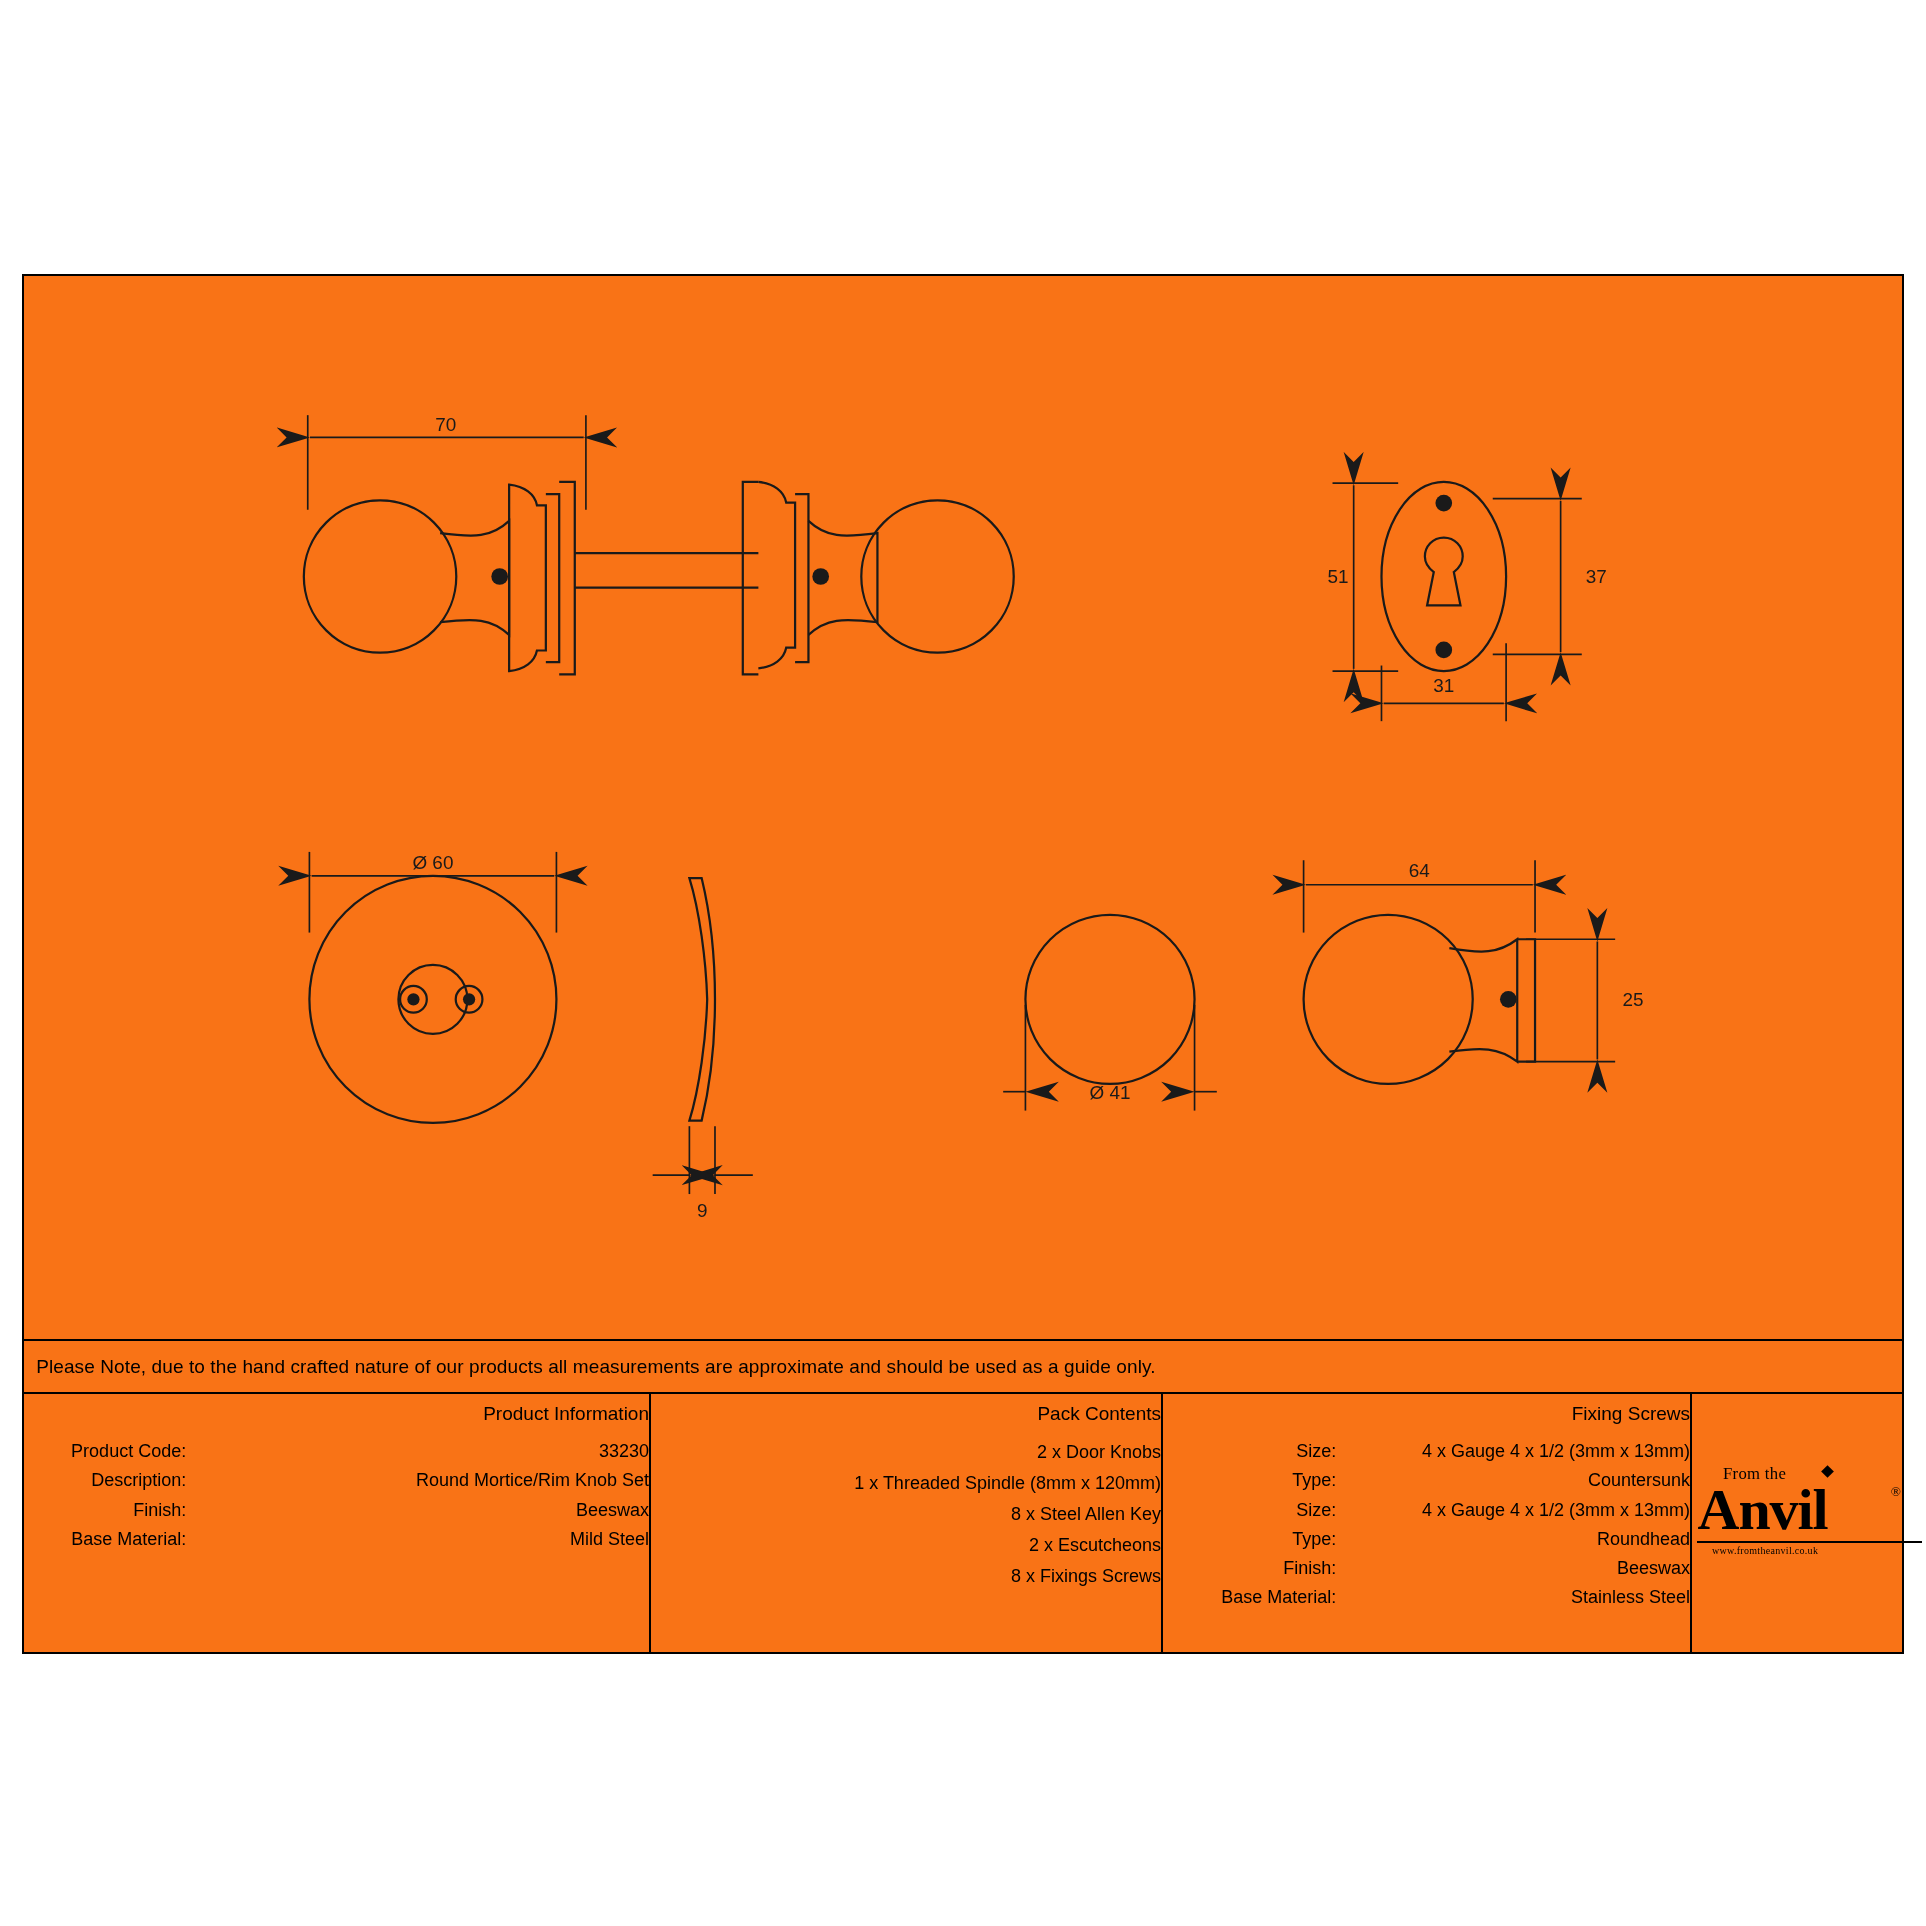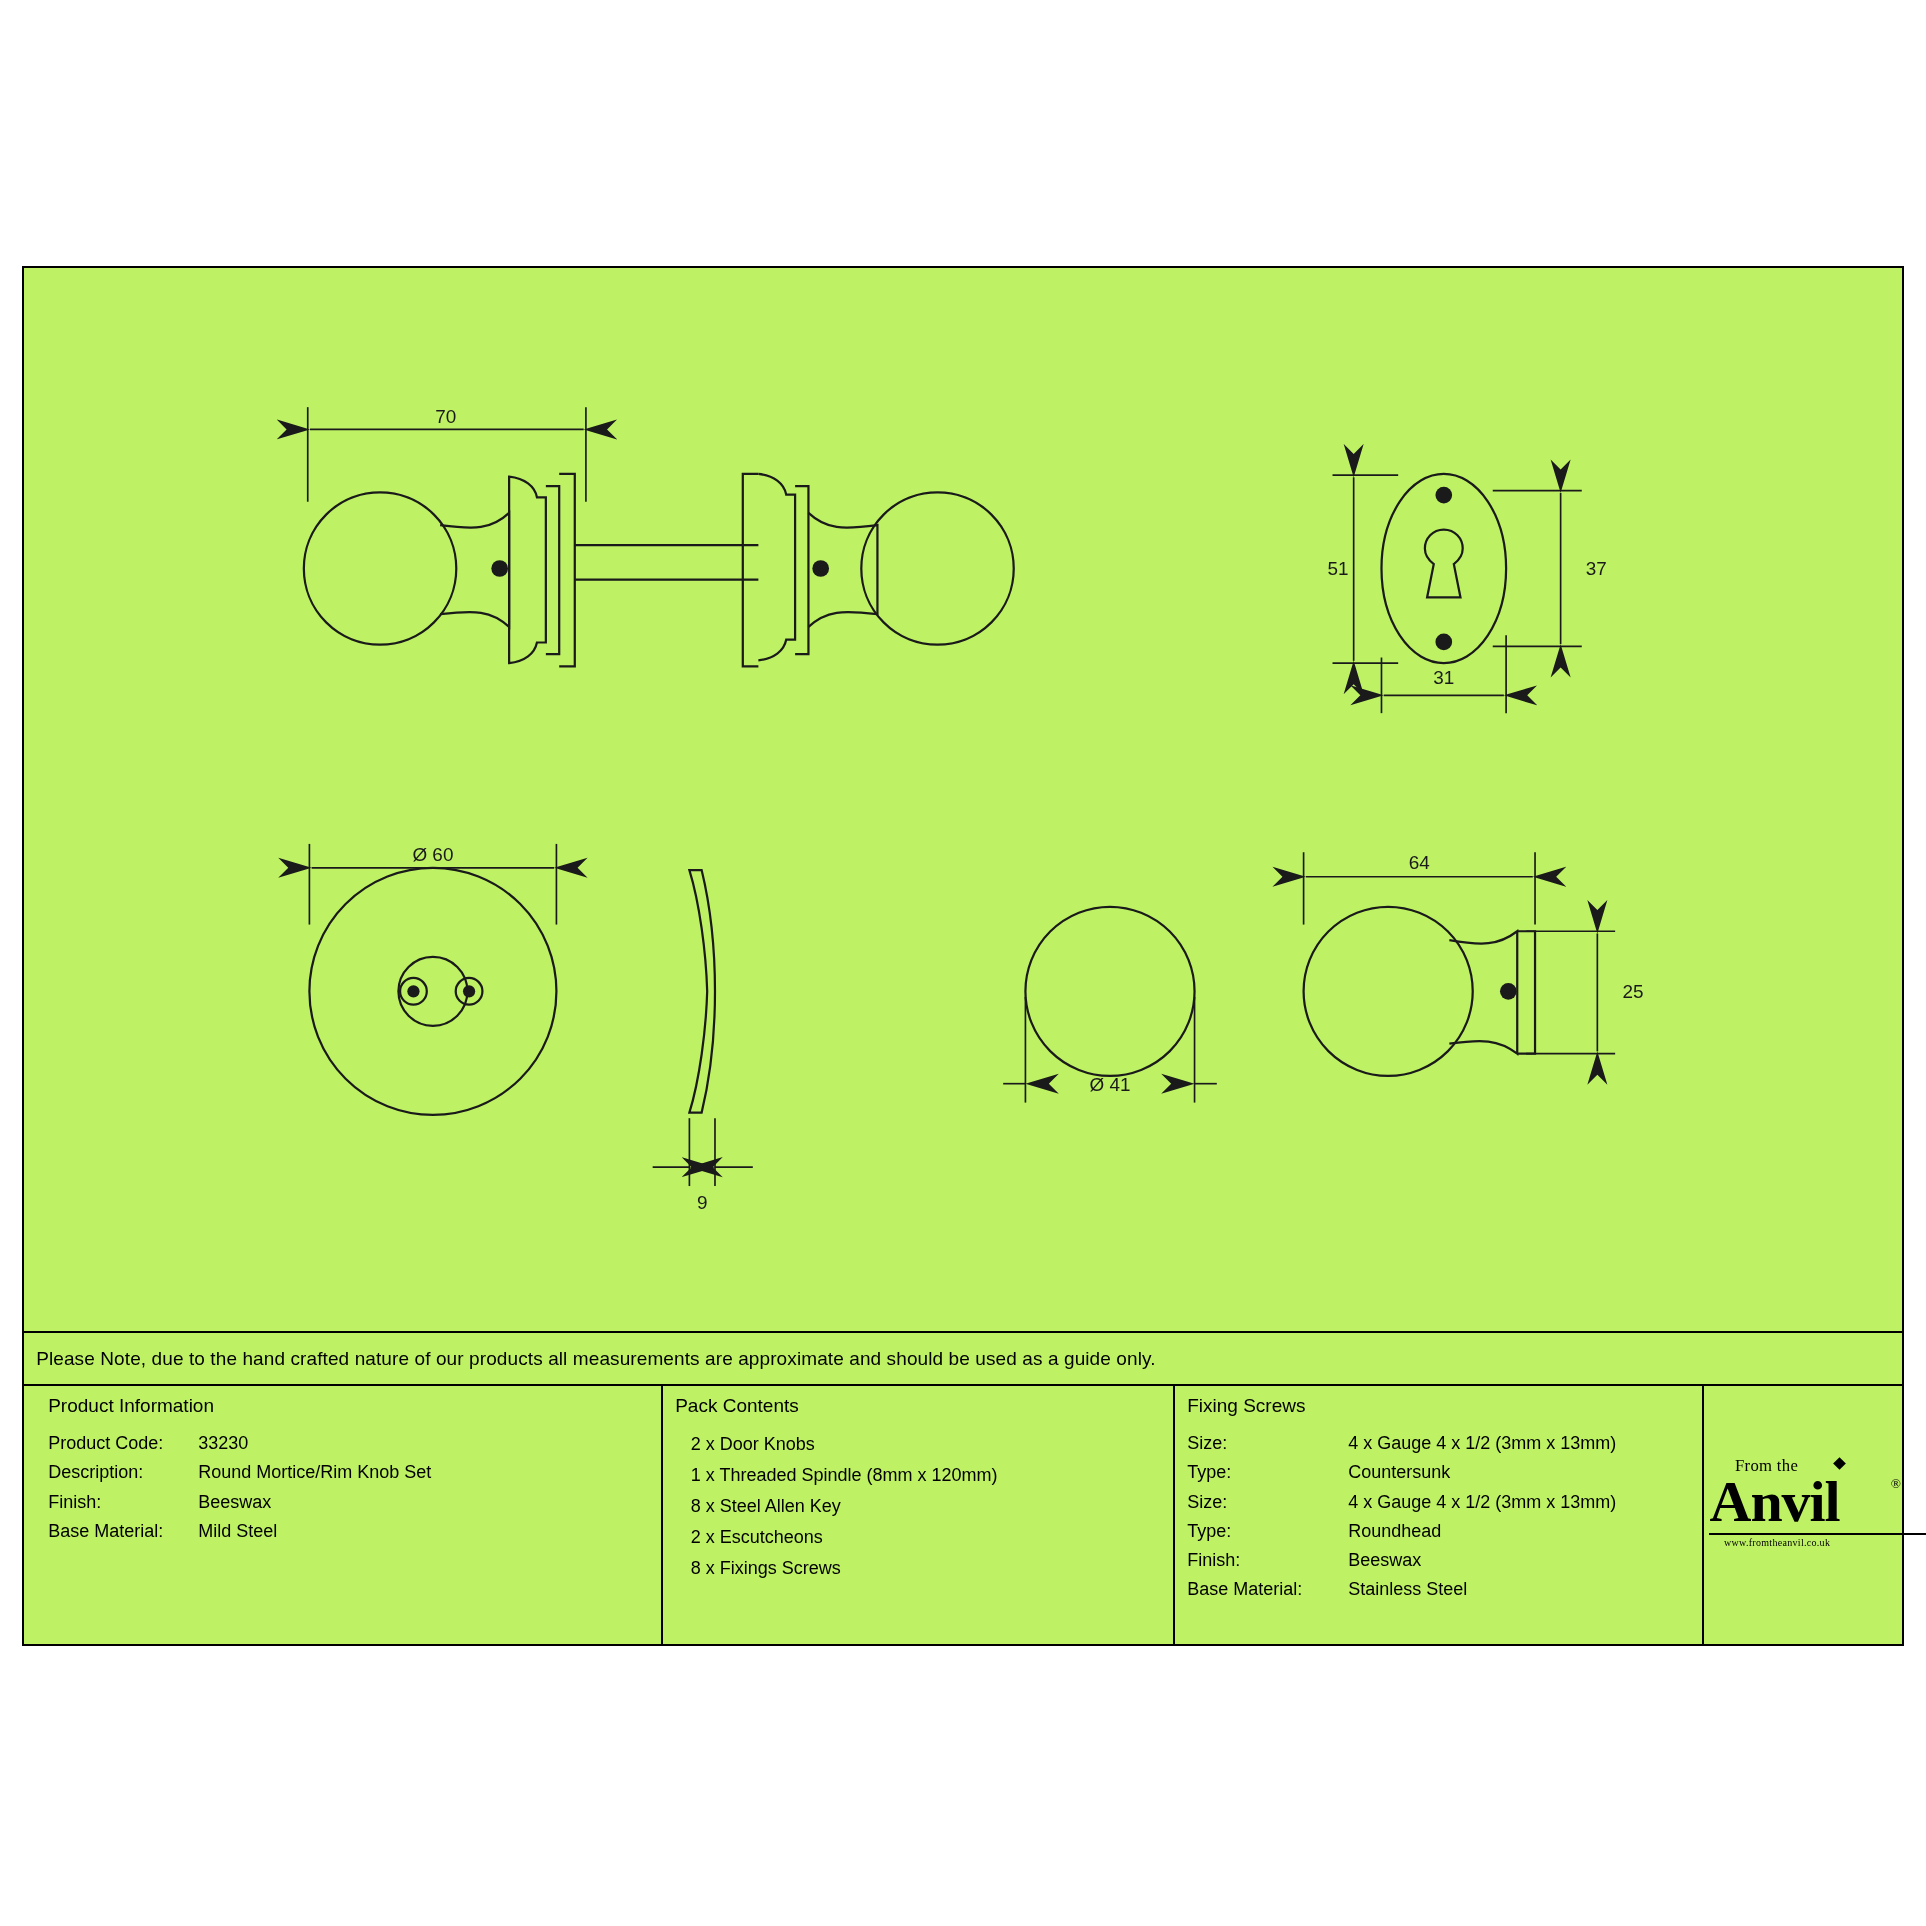--- a/index.html
+++ b/index.html
@@ -6,24 +6,25 @@
   html, body { margin: 0; padding: 0; background: #ffffff; }
   body {
     width: 1926px; height: 1926px;
     font-family: "Liberation Sans", sans-serif;
     color: #000000;
     position: relative;
     overflow: hidden;
   }
   #sheet {
     position: absolute;
-    left: 22px; top: 266px;
+    left: 22px; top: 274px;
     width: 1882px; height: 1380px;
     border: 2.8px solid #000;
-    background: #bef264;
+    background: #f97316;
+    text-align: right;
   }
   
   #drawing {
     position: absolute; left: 0; top: 0; right: 0;
     height: 1063px;
   }
   #drawing svg { display: block; }
 
   
   #note-row {
@@ -43,21 +44,21 @@
     position: absolute; left: 0; top: 1116px; width: 100%;
     height: 261px;
     border-top: 2.8px solid #000;
     display: flex;
   }
   .col {
     position: relative;
     padding: 9px 0 0 12.2px;
   }
   .col + .col { border-left: 2.8px solid #000; }
-  #col-product { width: 625px; margin-left: 12px; }
+  #col-product { width: 625px; }
   #col-pack    { width: 512px; }
   #col-fixing  { width: 529px; }
   #col-logo    { flex: 1 1 auto; border-left: 2.8px solid #000; position: relative; }
 
   .col-title {
     font-size: 19px;
     margin-bottom: 12.2px;
   }
   .kv { display: flex; font-size: 18px; line-height: 1.62; }
   .kv .k { width: 150px; flex: 0 0 150px; }

